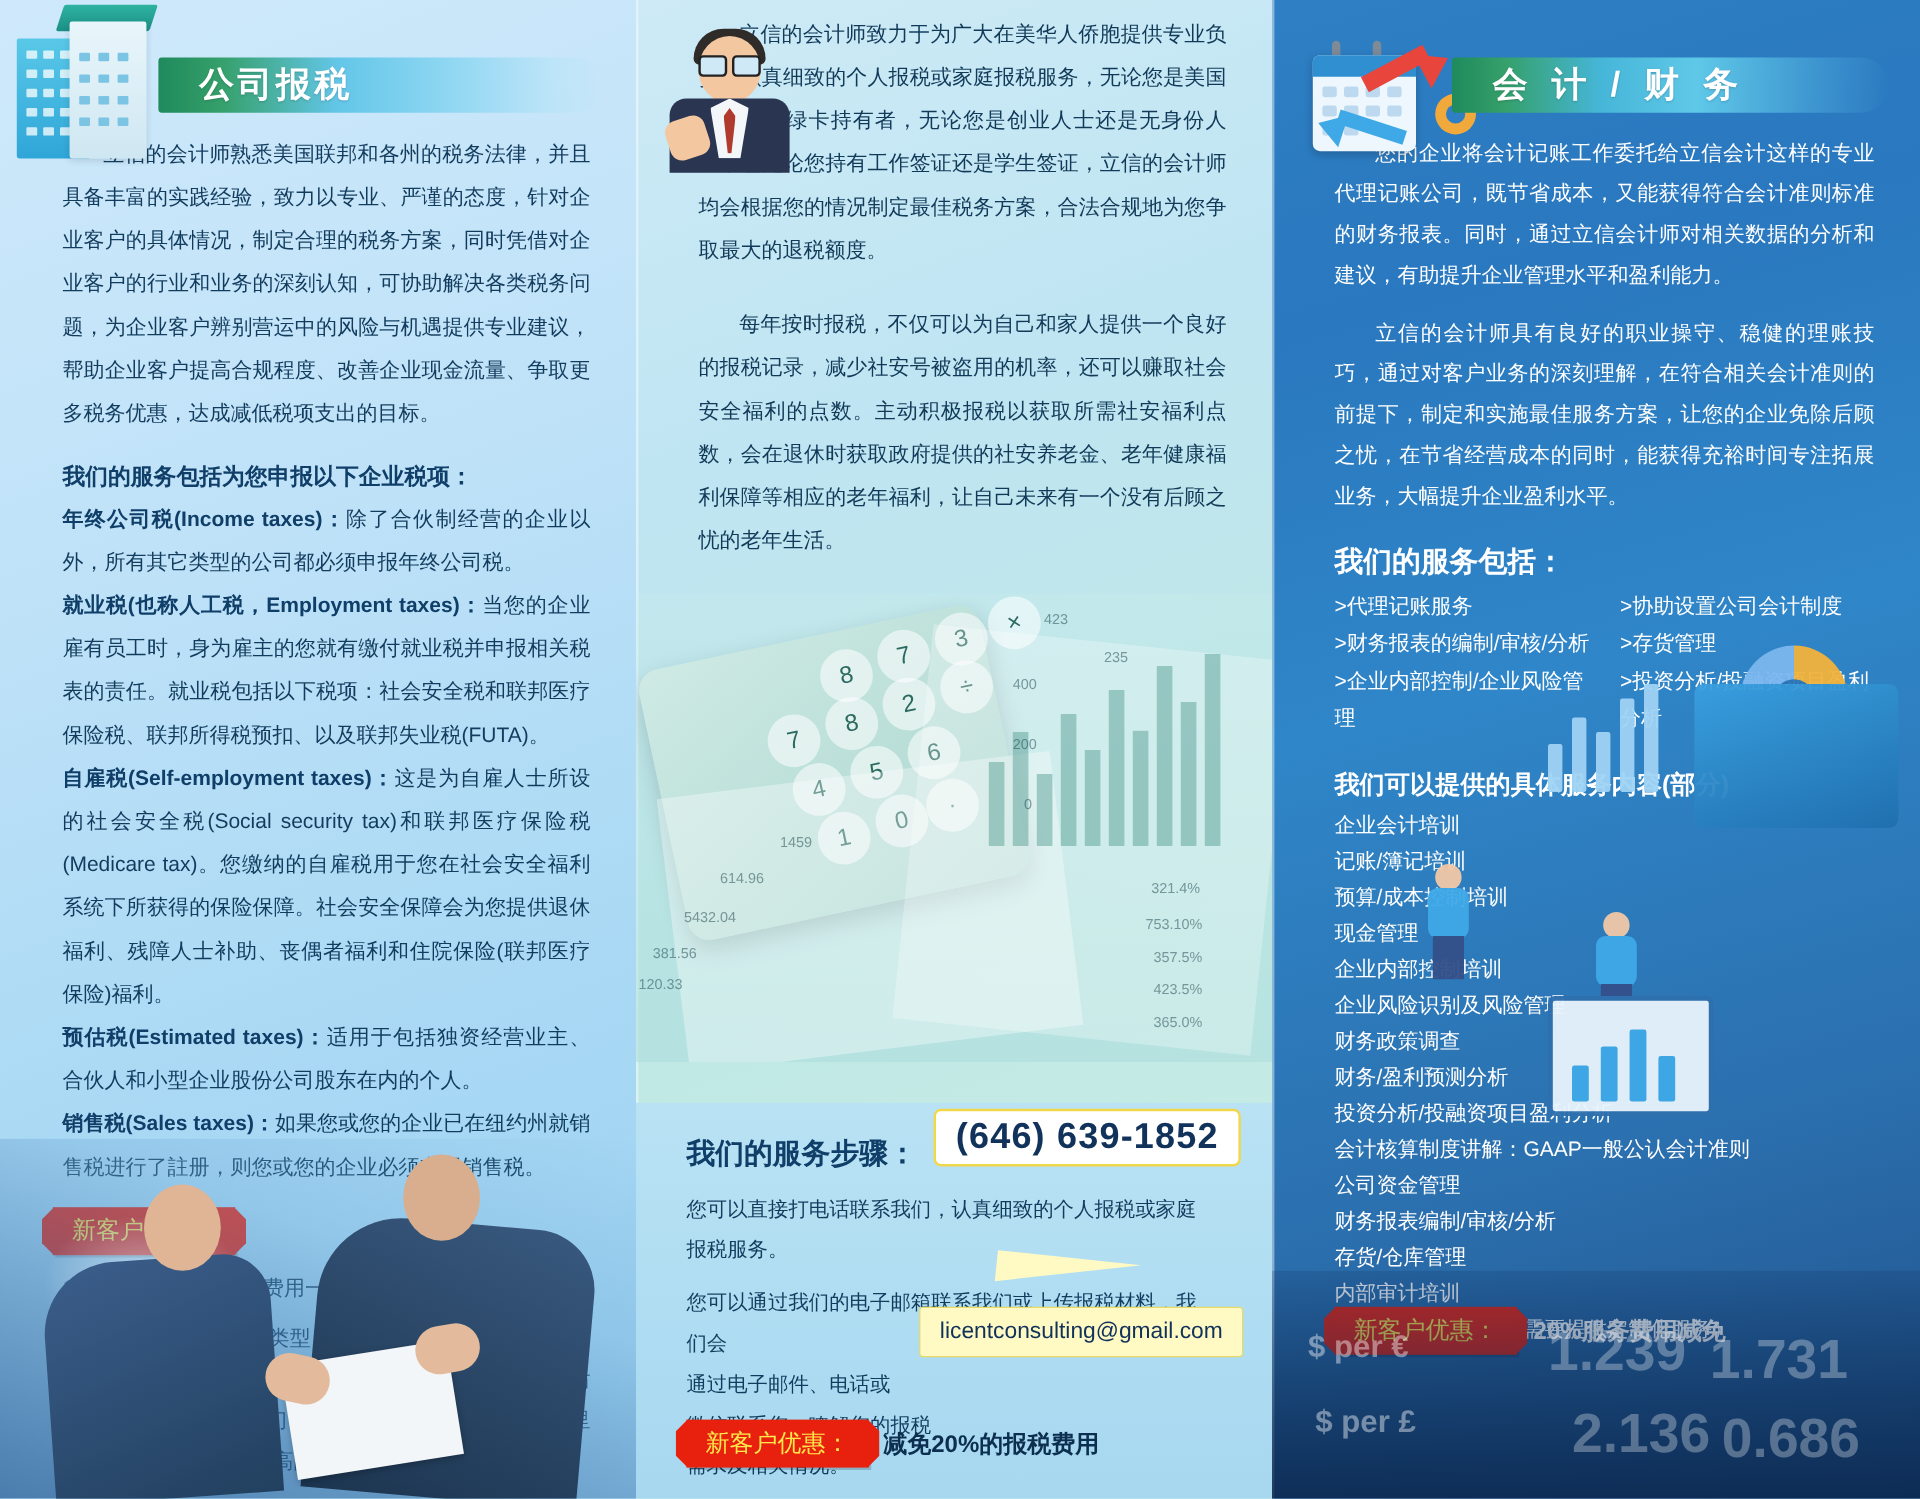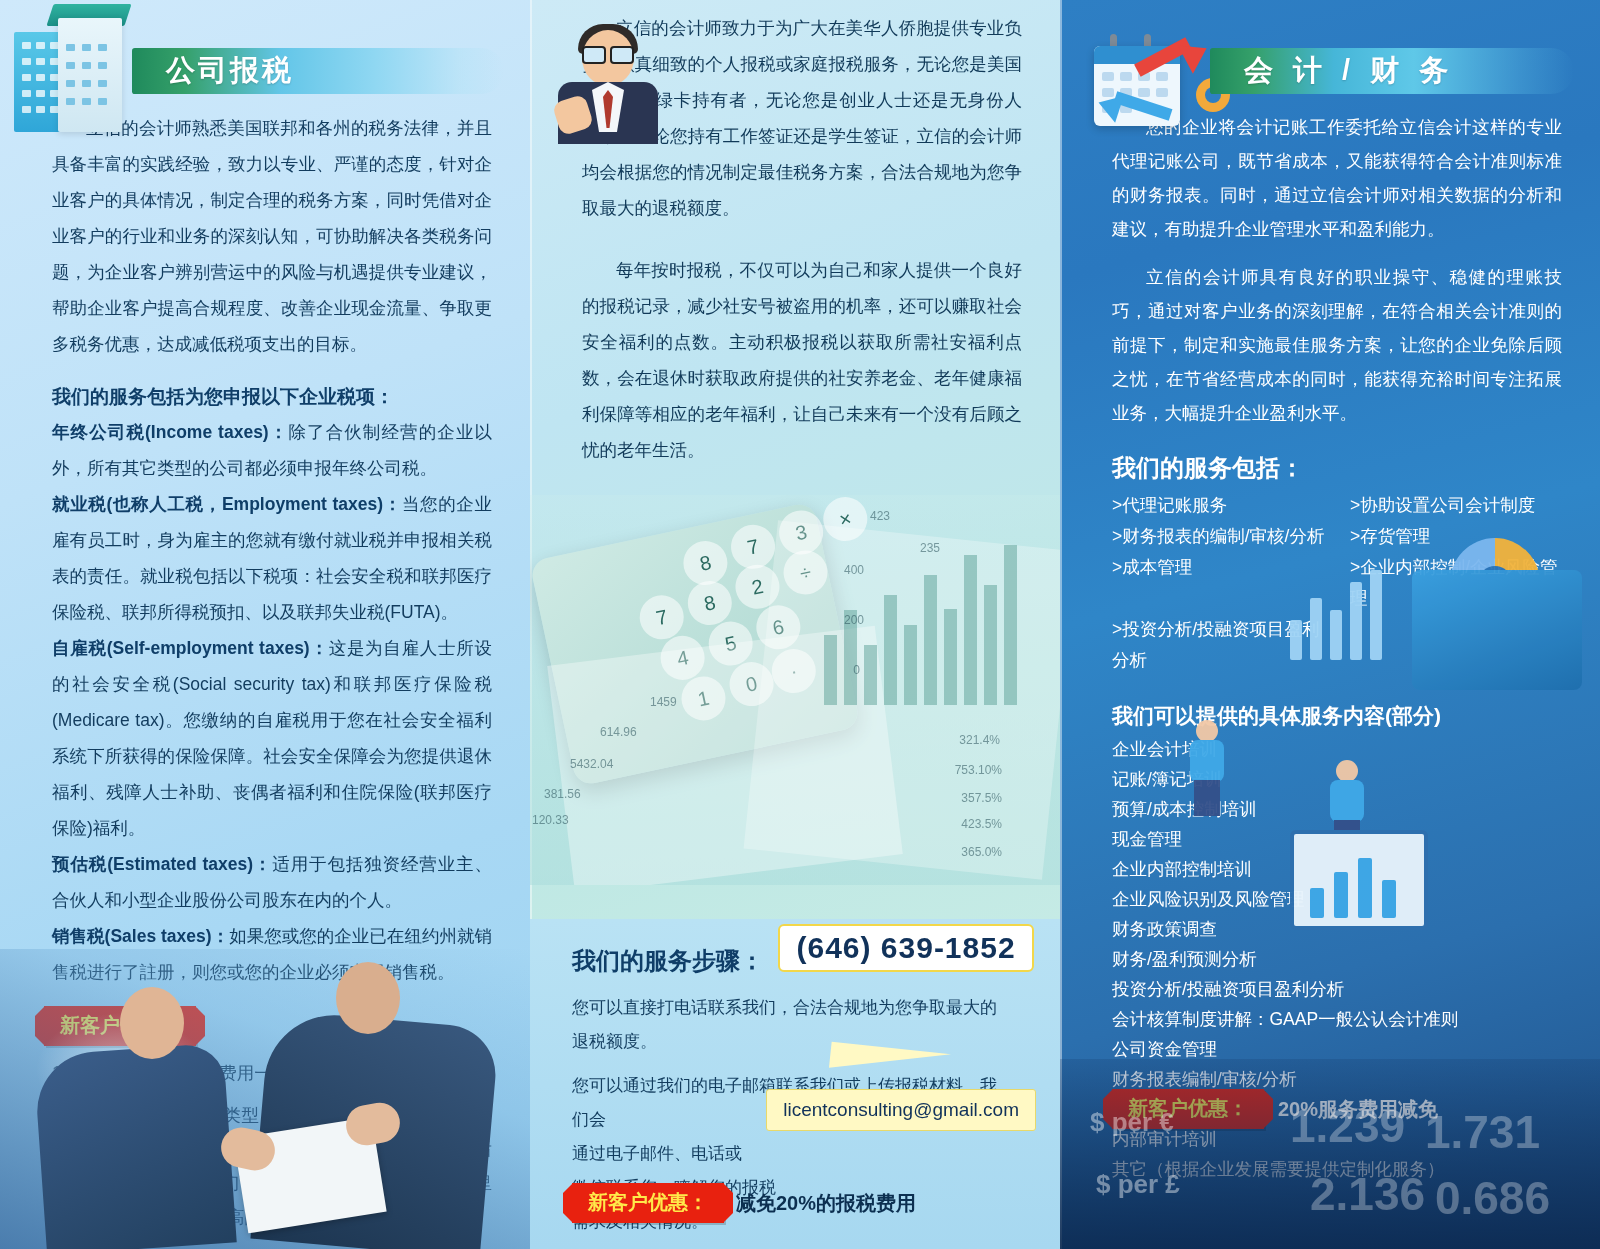--- a/index.html
+++ b/index.html
@@ -66,21 +66,21 @@
     margin:22px 38px 4px 52px;font-size:19px;font-weight:bold;color:#0f3e68;
   }
   .panel-3 .sec-title{color:#ffffff;font-size:24px;}
 
   .item{margin:0 38px 0 52px;font-size:17.5px;line-height:36px;color:#123c5e;text-align:justify;}
   .item b{color:#0f3e68;}
 
   
   .promo{
     position:relative;display:inline-block;margin:16px 0 2px 0;
-    background:#e8210f;color:#ffe94a;font-weight:bold;font-size:20px;
+    background:#e8210f;color:#ffe94a;font-weight:normal;font-size:20px;
     padding:6px 16px 7px 16px;
     box-shadow:2px 2px 0 rgba(0,0,0,.18);
   }
   .promo:before,.promo:after{
     content:"";position:absolute;top:0;bottom:0;width:10px;background:#e8210f;
   }
   .promo:before{left:-9px;clip-path:polygon(100% 0,100% 100%,0 75%,0 25%);}
   .promo:after{right:-9px;clip-path:polygon(0 0,0 100%,100% 75%,100% 25%);}
   .promo-note{font-size:20px;font-weight:bold;color:#0c2f50;}
   .panel-3 .promo-note{color:#ffffff;}
@@ -372,21 +372,21 @@
       <div class="num" style="right:58px;top:296px">357.5%</div>
       <div class="num" style="right:58px;top:322px">423.5%</div>
       <div class="num" style="right:58px;top:350px">365.0%</div>
     </div>
 
     <div class="steps">
       <div>
         <span class="steps-title">我们的服务步骤：</span>
         <span class="phone">(646) 639-1852</span>
       </div>
-      <div class="step-line">您可以直接打电话联系我们，合法合规地为您争取最大的退税额度。</div>
+      <div class="step-line">您可以直接打电话联系我们，认真细致的个人报税或家庭报税服务。</div>
       <div class="step-line" style="margin-top:10px">您可以通过我们的电子邮箱联系我们或上传报税材料，我们会</div>
       <div class="step-line" style="margin-top:0">通过电子邮件、电话或</div>
       <div class="step-line" style="margin-top:0">微信联系您，瞭解您的报税</div>
       <div class="step-line" style="margin-top:0">需求及相关情况。</div>
 
       <div class="callout"></div>
       <div class="callout2"></div>
       <div class="email-box">licentconsulting@gmail.com</div>
 
       <div class="promo-bottom">
@@ -429,21 +429,20 @@
     <p class="body-txt" style="line-height:34px;margin-top:14px">
       <span class="indent">立信的会计师具有良好的职业操守、稳健的理账技巧，通过对客户业务的深刻理解，在符合相关会计准则的前提下，制定和实施最佳服务方案，让您的企业免除后顾之忧，在节省经营成本的同时，能获得充裕时间专注拓展业务，大幅提升企业盈利水平。</span>
     </p>
 
     <div class="sec-title">我们的服务包括：</div>
     <div class="serv-grid">
       <div>&gt;代理记账服务</div>
       <div>&gt;协助设置公司会计制度</div>
       <div>&gt;财务报表的编制/审核/分析</div>
       <div>&gt;存货管理</div>
-      <div>&gt;成本管理</div>
       <div>&gt;企业内部控制/企业风险管理</div>
       <div>&gt;投资分析/投融资项目盈利分析</div>
     </div>
 
     <div class="detail-title">我们可以提供的具体服务内容(部分)</div>
     <div class="detail-list">
       <div>企业会计培训</div>
       <div>记账/簿记培训</div>
       <div>预算/成本控制培训</div>
       <div>现金管理</div>

